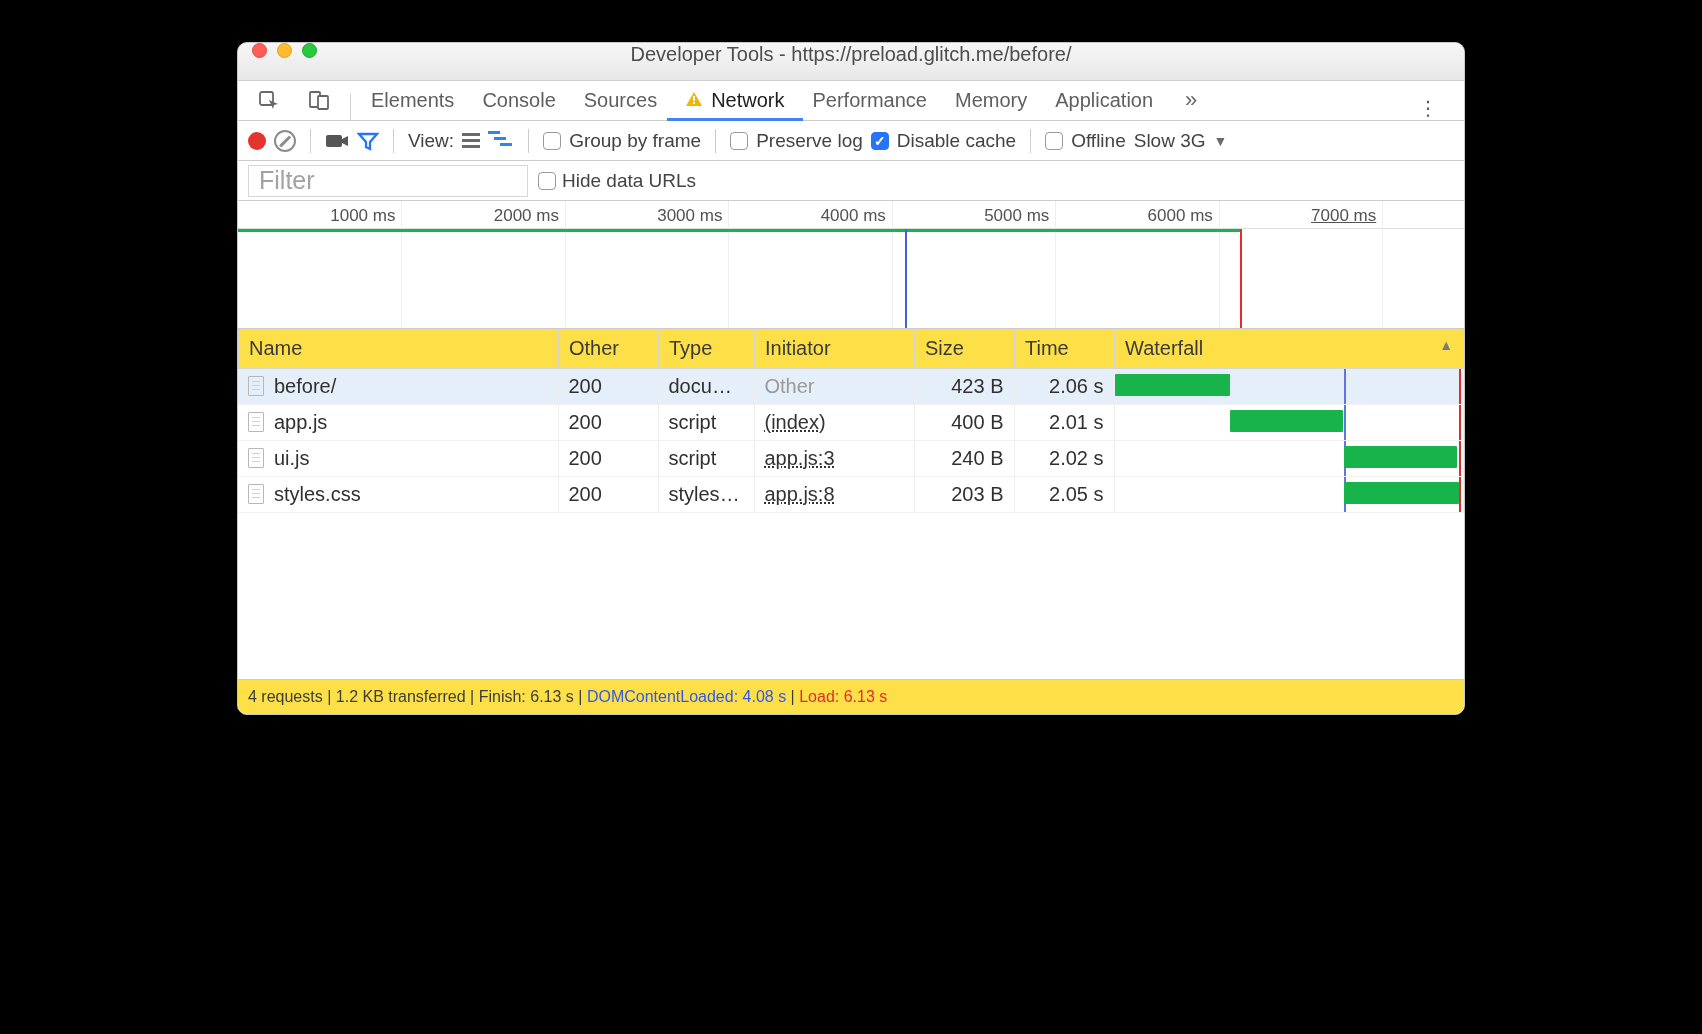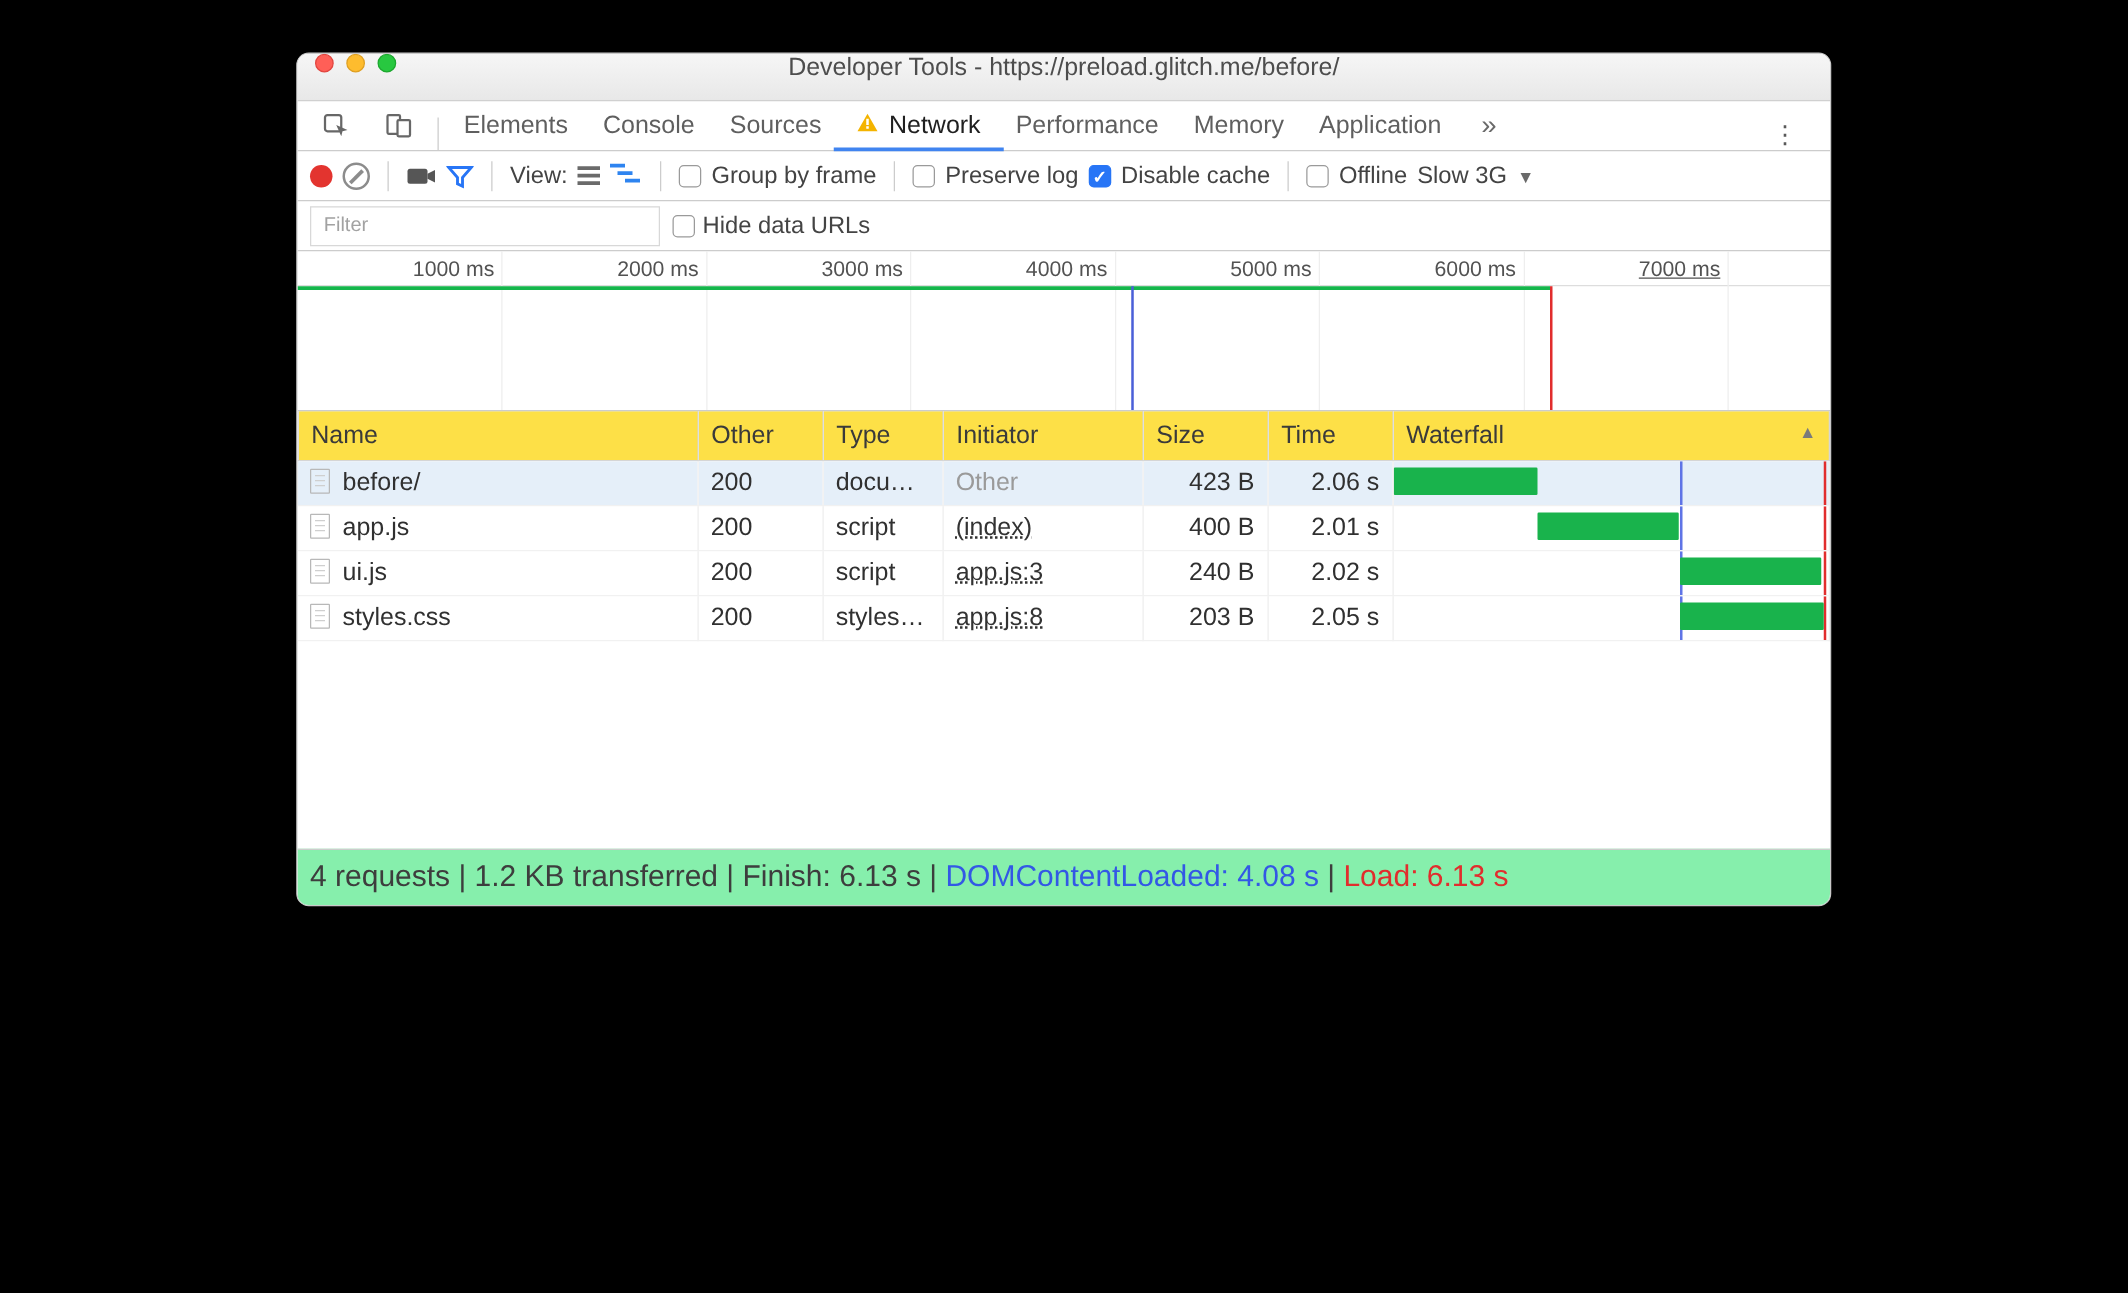--- a/index.html
+++ b/index.html
@@ -77,21 +77,21 @@
   .checkbox.checked::after{ content:"✓"; color:#fff; font-size:14px; font-weight:700; line-height:1;}
   .throttle{ display:flex; align-items:center; gap:8px; }
   .throttle .chev{ color:#6a6a6a; font-size:14px; }
   
   .filterbar{
     height: 40px; display:flex; align-items:center; border-bottom:1px solid #ccc;
     font-size:19px;
   }
   .filter-input{
     width:280px; height:32px; padding:3px 10px; border:1px solid #d8d8d8; margin:0 10px;
-    font-size:16px; color:#333; outline:none;
+    font-size:25px; color:#333; outline:none;
   }
   .filter-input::placeholder{ color:#a2a2a2; }
   .ftag{ padding:0 8px; color:#444; cursor:pointer; }
   .ftag.pill{ background:#8a8a8a; color:#fff; border-radius:9px; padding:1px 9px; }
   
   .timeline{ position:relative; height:128px; border-bottom:1px solid #ccc; }
   .ruler{ height:28px; border-bottom:1px solid #ddd; position:relative; font-size:17px; color:#525252; }
   .ruler .tick{ position:absolute; top:5px; transform:translateX(-100%); padding-right:6px; white-space:nowrap; }
   .ruler .tline{ position:absolute; top:0; bottom:-100px; width:1px; background:#eee; }
   .tl-line{ position:absolute; top:28px; bottom:0; width:2px; }
@@ -115,22 +115,22 @@
   .file-ic::after{ content:""; position:absolute; left:3px; right:3px; top:4px; height:1px; background:#cfcfcf; box-shadow:0 4px 0 #cfcfcf, 0 8px 0 #cfcfcf; }
   .link{ text-decoration: underline dotted; color:#333; cursor:pointer; }
   .grey{ color:#9a9a9a; }
   .waterfall-cell{ position:relative; height:28px; padding:0 !important; }
   .wbar{ position:absolute; top:5px; height:22px; background:#19b34c; border-radius:1px; }
   .wline{ position:absolute; top:0; bottom:0; width:2px; }
   .tbody-area{ height:310px; overflow:hidden; display:block; }
   .tbody-area table{ table-layout:fixed; }
   
   .statusbar{
-    border-top:1px solid #ccc; padding:8px 10px; font-size:24px; color:#3d3d3d;
-    background:#86efac;
+    border-top:1px solid #ccc; padding:8px 10px; font-size:16px; color:#3d3d3d;
+    background:#fde047;
   }
   .statusbar .dcl{ color:#3358e5; }
   .statusbar .ld{ color:#e12d2d; }
 </style>
 </head>
 <body>
 
 <div class="window">
 
   <div class="titlebar">

